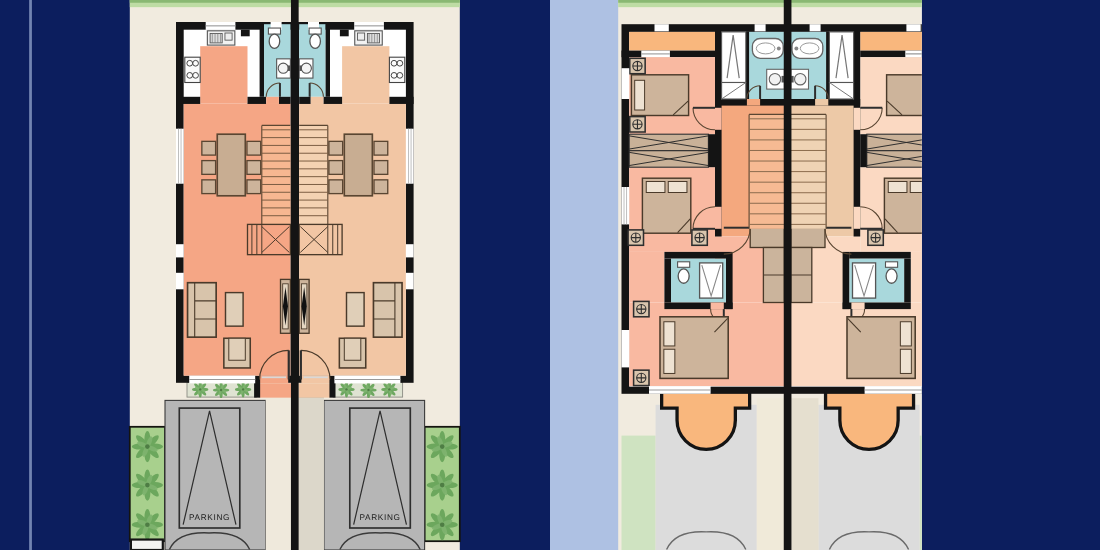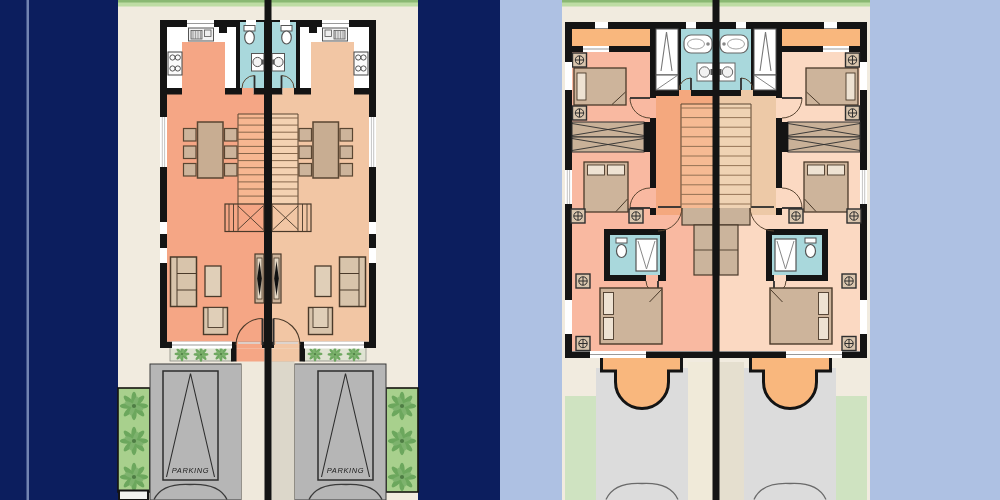--- a/index.html
+++ b/index.html
@@ -1,17 +1,17 @@
 <!DOCTYPE html>
 <html><head>
 <meta charset="utf-8">
 <style>
   html,body{margin:0;padding:0;background:#0c1e5e;}
-  .stage{position:relative;width:1000px;height:500px;overflow:hidden;
-         font-family:"Liberation Sans", sans-serif;font-style:italic;}
+  .stage{position:relative;width:838px;height:500px;overflow:hidden;
+         font-family:"Liberation Sans", sans-serif;}
   svg{display:block;}
   text.parking{font-family:"Liberation Sans", sans-serif;font-size:7.5px;
                letter-spacing:.6px;fill:#1c1c1c;}
 </style>
 </head>
 <body>
 
 <div class="stage">
 <svg width="1000" height="500" viewBox="0 0 1000 500" xmlns="http://www.w3.org/2000/svg">
 

